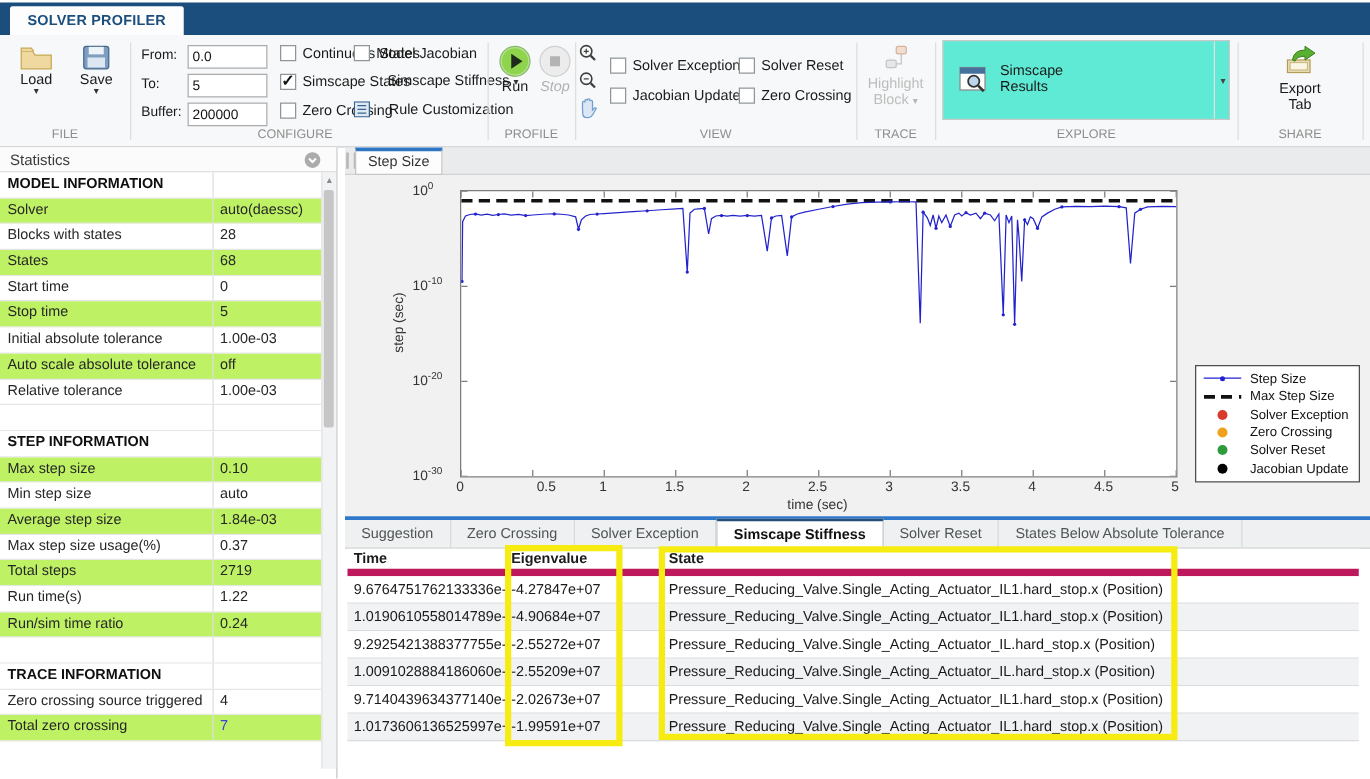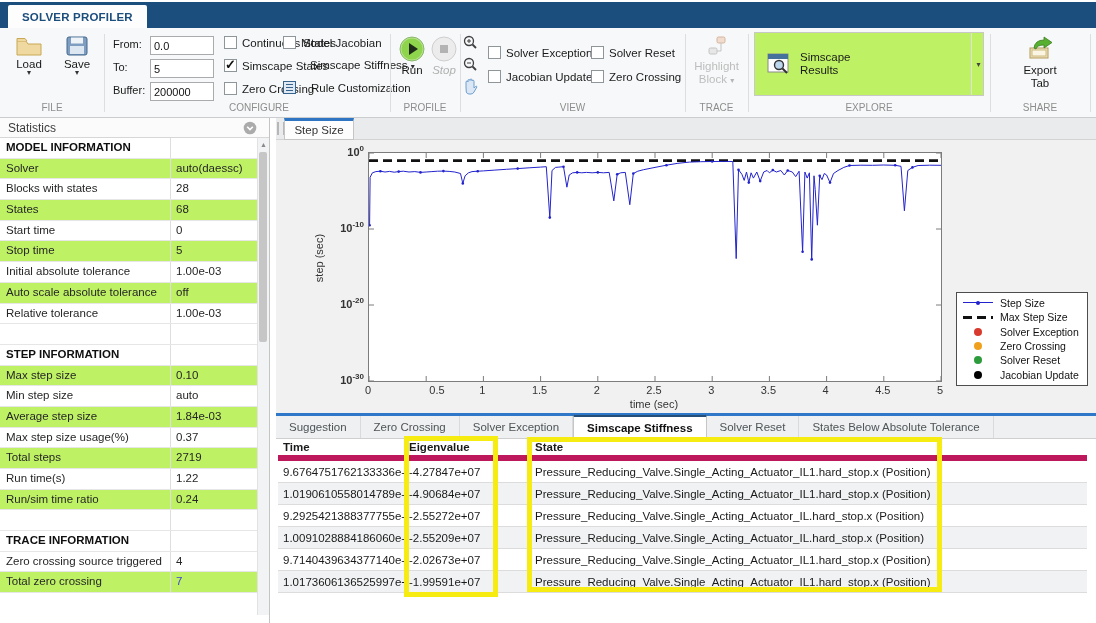--- a/index.html
+++ b/index.html
@@ -47,21 +47,21 @@
   .sb-thumb{left:259px;top:152px;width:8px;height:190px;background:#c6c6c6;border-radius:2px;}
 
   
   .doc-tabstrip{left:276px;top:118px;width:820px;height:22px;background:#eaebec;border-bottom:1px solid #d3d3d3;box-sizing:border-box;}
   .grip{left:277px;top:122px;width:4px;height:13px;border-left:2px solid #b7b7b7;border-right:2px solid #b7b7b7;}
   .doc-tab{left:284px;top:118px;width:70px;height:22px;background:#fdfdfd;border:1px solid #c6c6c6;
       border-top:3px solid #2e75c3;box-sizing:border-box;display:flex;align-items:center;justify-content:center;
       font-size:11.5px;color:#333;}
   .figure{left:276px;top:140px;width:820px;height:273px;background:#f1f1f2;}
   .axes{left:368px;top:152px;width:572px;height:228px;background:#fff;border:1px solid #7c7c7c;}
-  .ytick{position:absolute;width:34px;text-align:right;font-size:11px;color:#333;font-weight:bold;}
+  .ytick{position:absolute;width:34px;text-align:left;font-size:11px;color:#333;}
   .ytick sup{font-size:8px;}
   .xtick{position:absolute;width:40px;text-align:center;font-size:11px;color:#333;}
   .xlabel{left:614px;top:398px;width:80px;text-align:center;font-size:11px;color:#333;}
   .ylabel{left:275px;top:251px;width:90px;height:14px;text-align:center;font-size:11px;color:#333;
       transform:rotate(-90deg);}
   .legend{left:956px;top:292px;width:132px;height:94px;background:#fff;border:1px solid #4d4d4d;
       box-sizing:border-box;padding:3px 4px;display:flex;flex-direction:column;justify-content:space-around;}
   .lgrow{display:flex;align-items:center;height:14px;}
   .lgglyph{width:34px;display:flex;align-items:center;justify-content:center;flex:0 0 auto;}
   .lgtext{font-size:10.5px;color:#111;margin-left:5px;white-space:nowrap;}
@@ -145,21 +145,21 @@
     </div>
     <div class="abs" style="left:283px;top:53px;display:flex;align-items:center;gap:4px;">
       <svg width="13" height="13">
         <rect x="0.5" y="0.5" width="12" height="12" fill="#dfe9f3" stroke="#37648f"></rect>
         <line x1="3" y1="3.5" x2="10" y2="3.5" stroke="#37648f"></line>
         <line x1="3" y1="6.5" x2="10" y2="6.5" stroke="#37648f"></line>
         <line x1="3" y1="9.5" x2="10" y2="9.5" stroke="#37648f"></line>
       </svg>
       <span class="ddtext">Rule Customization</span>
     </div>
-    <div class="abs seclabel" style="left:116px;width:286px;">CONFIGURE</div>
+    <div class="abs seclabel" style="left:93px;width:286px;">CONFIGURE</div>
     <div class="abs divider" style="left:390px;"></div>
 
     <div class="abs bigbtn" style="left:396px;top:8px;width:32px;">
       <svg width="26" height="26">
         <circle cx="13" cy="13" r="12" fill="#8ed44c" stroke="#4b8f22"></circle>
         <circle cx="13" cy="13" r="12" fill="none" stroke="#ffffff" stroke-opacity="0.35" stroke-width="3"></circle>
         <path d="M10 7 L19 13 L10 19 Z" fill="#1e2b1a"></path>
       </svg>
       <span class="lbl">Run</span>
     </div>
@@ -214,21 +214,21 @@
       </svg>
       <div class="twoline grayed">
         <span>Highlight</span><br>
         <span>Block</span>
         <span class="caret gray">▾</span>
       </div>
     </div>
     <div class="abs seclabel" style="left:685px;width:63px;">TRACE</div>
     <div class="abs divider" style="left:748px;"></div>
 
-    <div class="abs" style="left:754px;top:4px;width:230px;height:64px;background:#bef264;border:1px solid #c8c8c8;box-sizing:border-box;">
+    <div class="abs" style="left:754px;top:4px;width:230px;height:64px;background:#5eead4;border:1px solid #c8c8c8;box-sizing:border-box;">
       <div style="display:flex;align-items:center;height:100%;padding-left:12px;">
         <svg width="24" height="22">
           <rect x="1" y="1" width="20" height="18" fill="#fdfdfd" stroke="#8a8a8a"></rect>
           <rect x="1" y="1" width="20" height="5" fill="#46719c"></rect>
           <circle cx="12" cy="12" r="4.5" fill="#bcd6ee" stroke="#333" stroke-width="1.4"></circle>
           <line x1="15.5" y1="15.5" x2="20" y2="20" stroke="#333" stroke-width="2"></line>
         </svg>
         <div class="twoline" style="margin-left:9px;text-align:left;color:#1a1a1a;">
           <span>Simscape</span><br>
           <span>Results</span>

